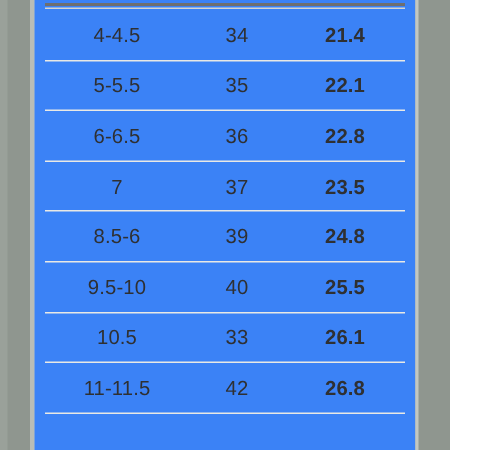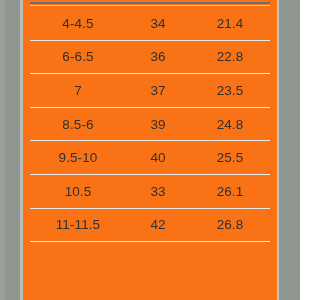--- a/index.html
+++ b/index.html
@@ -64,21 +64,21 @@
     background: #c3c7c0;
   }
 
   
   #sheet {
     position: absolute;
     top: 0;
     left: 23px;
     width: 254px;
     height: 300px;
-    background: #f97316;
+    background: #3b82f6;
   }
 
   .top-rule {
     position: absolute;
     top: 2px;
     left: 7px;
     width: 240px;
     height: 2px;
     background: #6f6f6f;
   }
@@ -108,41 +108,46 @@
     color: #2f3032;
     letter-spacing: 0.1px;
     border-bottom: 1px solid #e9e9e5;
     white-space: nowrap;
   }
   table.size-table tr:last-child td {
     border-bottom: 1px solid #e9e9e5;
   }
   td.col-us    { width: 96px; }
   td.col-eu    { width: 64px; }
-  td.col-cm    { width: 80px; }
+  td.col-cm    { width: 80px; font-weight: bold; }
 </style>
 </head>
 <body>
 
 <div id="screen">
 
   <div class="band band-left">
     <div class="band-left-inner"></div>
     <div class="band-left-edge"></div>
   </div>
 
   <div id="sheet">
     <div class="top-rule"></div>
     <div class="top-rule-hair"></div>
     <table class="size-table">
       <tbody>
           <tr>
             <td class="col-us">4-4.5</td>
             <td class="col-eu">34</td>
             <td class="col-cm">21.4</td>
+          </tr>
+          <tr>
+            <td class="col-us">5-5.5</td>
+            <td class="col-eu">35</td>
+            <td class="col-cm">22.1</td>
           </tr>
           <tr>
             <td class="col-us">6-6.5</td>
             <td class="col-eu">36</td>
             <td class="col-cm">22.8</td>
           </tr>
           <tr>
             <td class="col-us">7</td>
             <td class="col-eu">37</td>
             <td class="col-cm">23.5</td>

